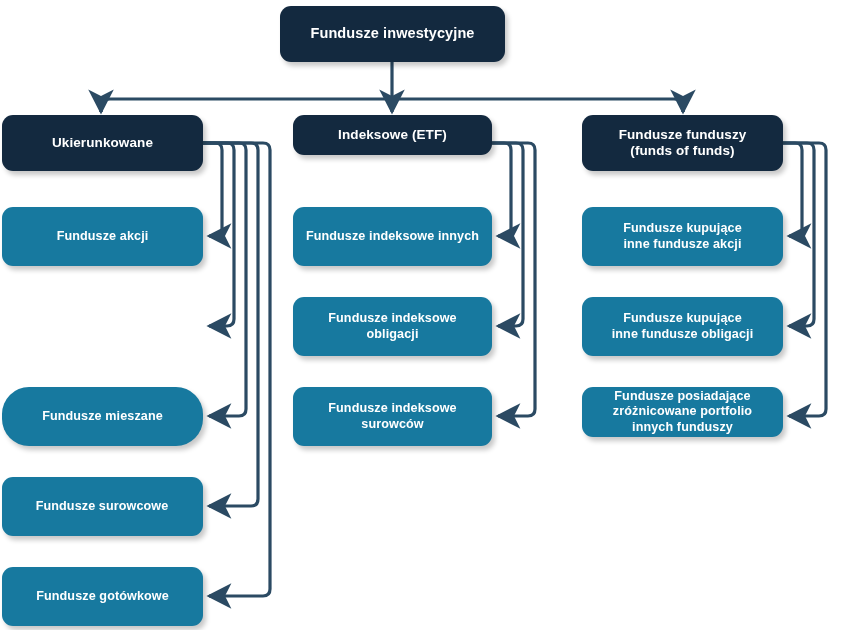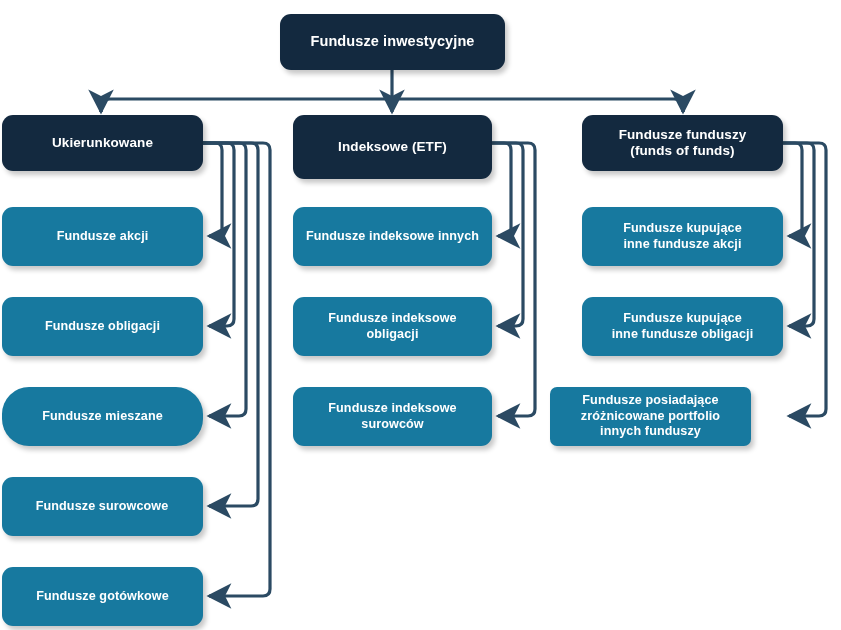--- a/index.html
+++ b/index.html
@@ -38,21 +38,20 @@
     font-weight: bold;
     line-height: 1.22;
     letter-spacing: .1px;
     box-shadow: 3px 4px 5px rgba(0,0,0,0.22);
     padding: 2px 8px;
     z-index: 2;
   }
   .node.root {
     background: #13293f;
     font-size: 14.5px;
-    margin-top: 8px;
   }
   .node.head {
     background: #13293f;
     font-size: 13.5px;
   }
   .node.leaf {
     background: #17799f;
     font-size: 12.6px;
   }
   .node span { display: block; width: 100%; white-space: pre-line; }
@@ -104,33 +103,30 @@
     </g>
   </svg>
 
   <div class="node root" style="left:280px; top:6px; width:225px; height:56px;">
     <span>Fundusze inwestycyjne</span>
   </div>
 
   <div class="node head" style="left:2px; top:115px; width:201px; height:56px;">
     <span>Ukierunkowane</span>
   </div>
-  <div class="node head" style="left:293px; top:115px; width:199px; height:64px;">
+  <div class="node head" style="left:293px; top:115px; width:199px; height:40px;">
     <span>Indeksowe (ETF)</span>
   </div>
   <div class="node leaf" style="left:2px; top:207px; width:201px; height:59px;">
     <span>Fundusze akcji</span>
   </div>
 
   <div class="node head" style="left:582px; top:115px; width:201px; height:56px;">
     <span>Fundusze funduszy
 (funds of funds)</span>
-  </div>
-  <div class="node leaf" style="left:2px; top:297px; width:201px; height:59px;">
-    <span>Fundusze obligacji</span>
   </div>
   <div class="node leaf" style="left:2px; top:387px; width:201px; height:59px;border-radius:27px;">
     <span>Fundusze mieszane</span>
   </div>
   <div class="node leaf" style="left:2px; top:477px; width:201px; height:59px;padding-left:7px;">
     <span>Fundusze surowcowe</span>
   </div>
   <div class="node leaf" style="left:2px; top:567px; width:201px; height:59px;">
     <span>Fundusze gotówkowe</span>
   </div>
@@ -148,19 +144,19 @@
   </div>
 
   <div class="node leaf" style="left:582px; top:207px; width:201px; height:59px;">
     <span>Fundusze kupujące
 inne fundusze akcji</span>
   </div>
   <div class="node leaf" style="left:582px; top:297px; width:201px; height:59px;">
     <span>Fundusze kupujące
 inne fundusze obligacji</span>
   </div>
-  <div class="node leaf" style="left:550px; top:387px; width:201px; height:59px;border-radius:7px;">
+  <div class="node leaf" style="left:582px; top:387px; width:201px; height:50px;">
     <span>Fundusze posiadające
 zróżnicowane portfolio
 innych funduszy</span>
   </div>
 
 </div>
 
 </body></html>

